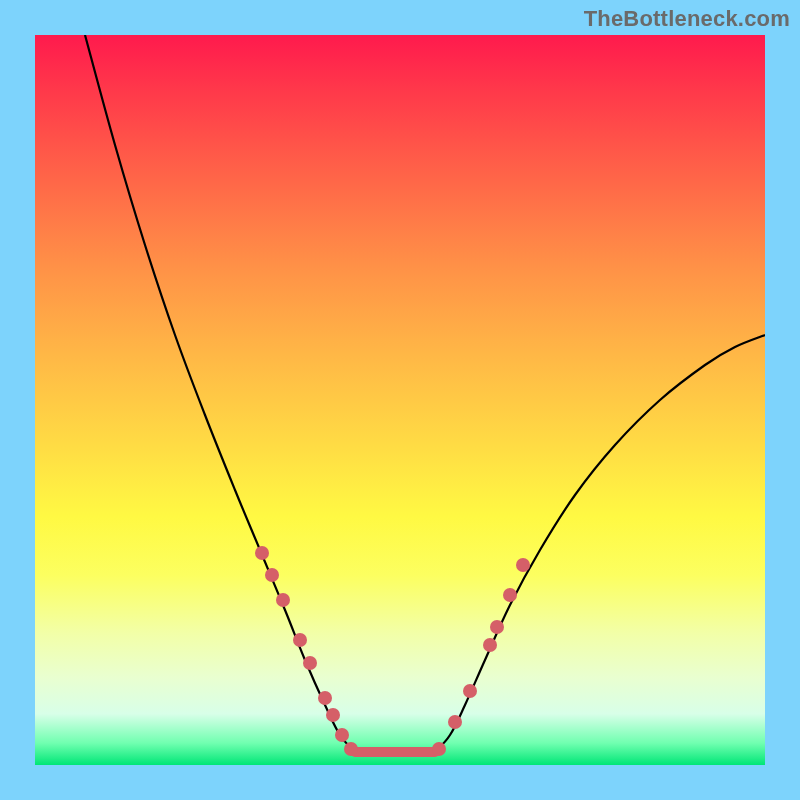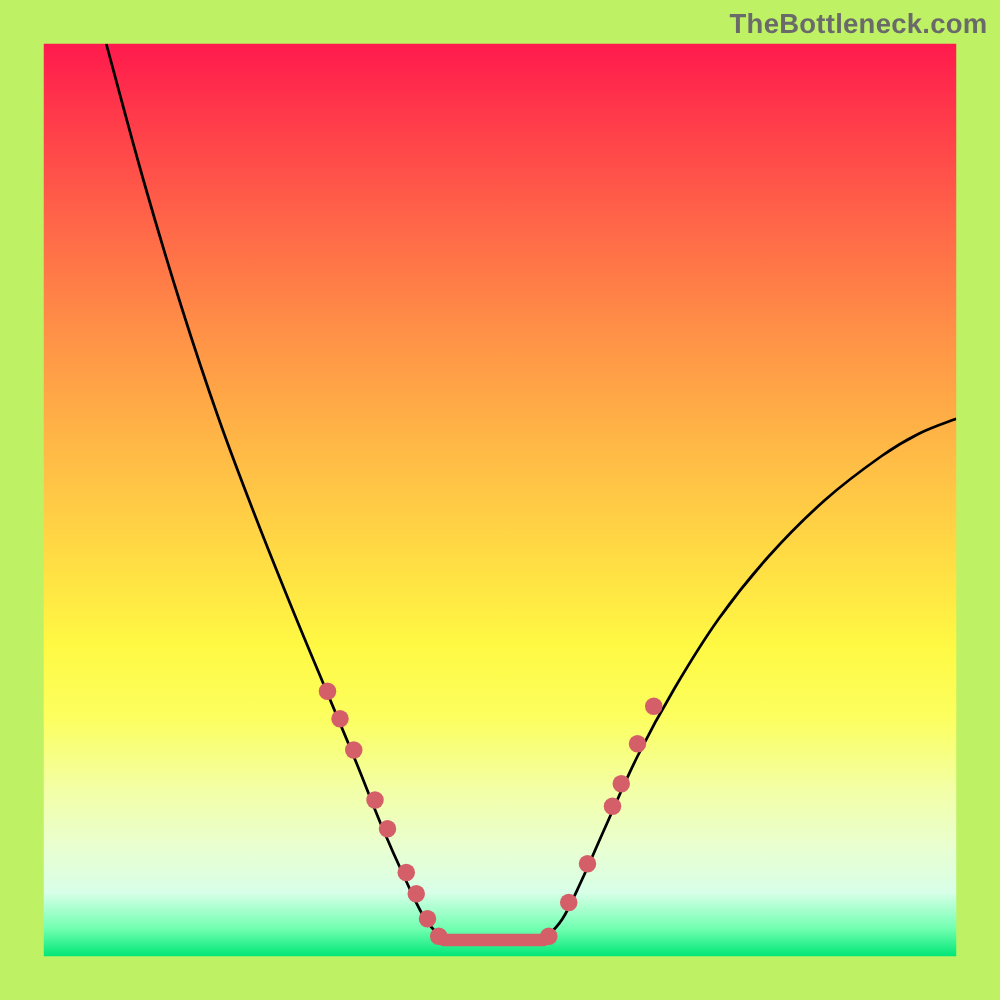--- a/index.html
+++ b/index.html
@@ -1,20 +1,20 @@
 <!DOCTYPE html>
 <html><head>
 <meta charset="utf-8">
 <style>
   * { margin: 0; padding: 0; box-sizing: border-box; }
   html, body { width: 800px; height: 800px; overflow: hidden; background: #000; }
   .outer {
     width: 800px;
     height: 800px;
-    background: #bef264;
+    background: #7dd3fc;
     position: relative;
   }
   .plot {
     position: absolute;
     left: 35px;
     top: 35px;
     width: 730px;
     height: 730px;
     background: linear-gradient(to bottom,
       #ff1a4d 0%,

